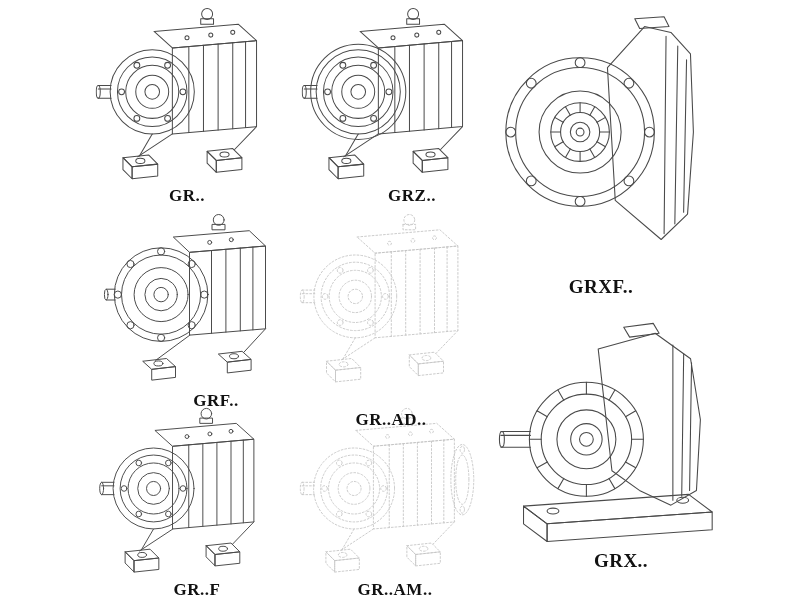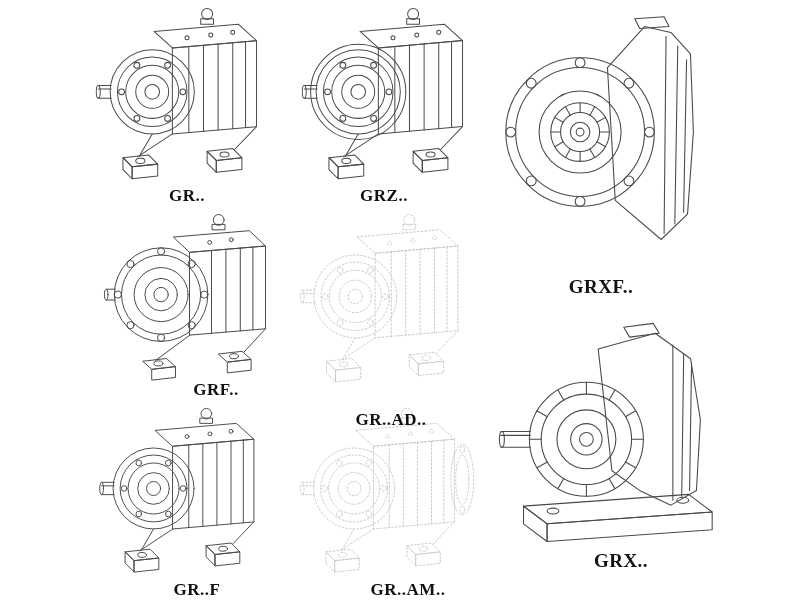--- a/index.html
+++ b/index.html
@@ -228,21 +228,21 @@
         <use href="#g-foot"></use>
       </svg>
   </div>
   <div class="fig phantom" style="left:290px;top:404px;width:195px;height:176px">
     <svg viewBox="0 0 200 200">
         <use href="#g-foot-flange"></use>
       </svg>
   </div>
 
   <div class="lbl" style="left:187px;top:186px">GR..</div>
-  <div class="lbl" style="left:384px;top:186px">GRZ..</div>
+  <div class="lbl" style="left:412px;top:186px">GRZ..</div>
   <div class="lbl big" style="left:601px;top:276px">GRXF..</div>
-  <div class="lbl" style="left:216px;top:380px">GRF..</div>
+  <div class="lbl" style="left:216px;top:391px">GRF..</div>
   <div class="lbl" style="left:391px;top:410px">GR..AD..</div>
   <div class="lbl big" style="left:621px;top:550px">GRX..</div>
   <div class="lbl" style="left:197px;top:580px">GR..F</div>
-  <div class="lbl" style="left:408px;top:580px">GR..AM..</div>
+  <div class="lbl" style="left:395px;top:580px">GR..AM..</div>
 
 </div>
 
 </body></html>

